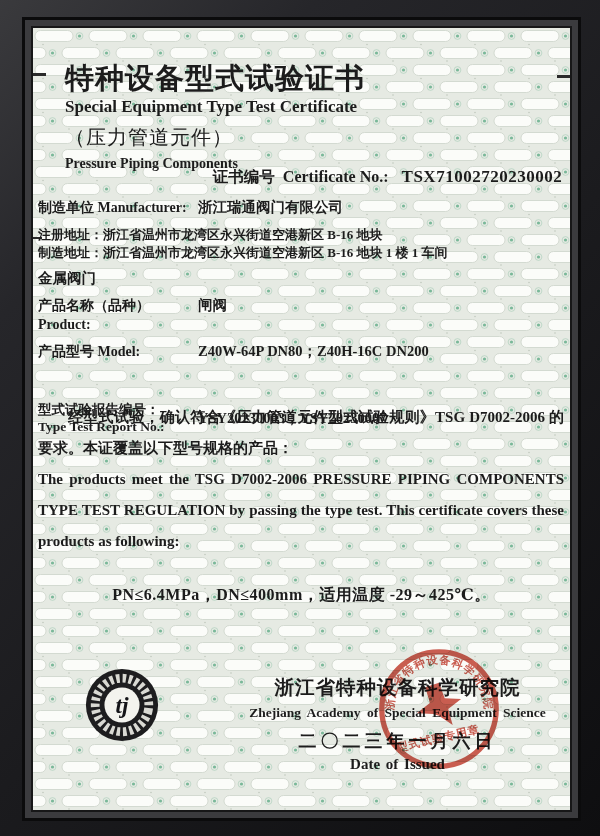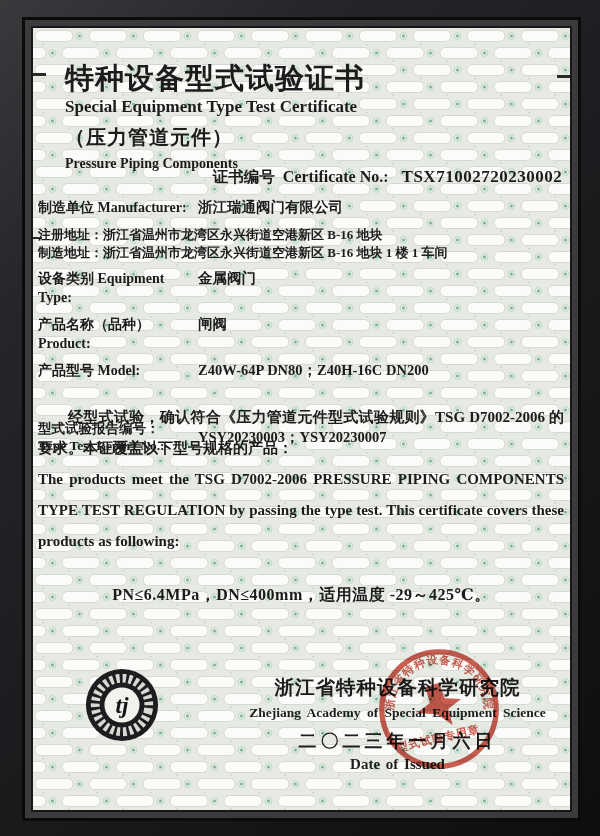--- a/index.html
+++ b/index.html
@@ -22,21 +22,21 @@
       inset -3px 0 8px rgba(0,0,0,0.22);
     color:#1c1c1c;
   }
   .paper-bg { position:absolute; inset:0; width:100%; height:100%; }
   .layer { position:absolute; }
   .reg-mark { position:absolute; background:#2a2a2a; height:2.5px; }
 
   .header { left:0; right:0; top:34px; text-align:left; padding-left:32px; }
   .title-zh { font-size:29px; font-weight:bold; letter-spacing:1px; line-height:32px; }
   .title-en { font-size:17px; font-weight:bold; margin-top:3px; }
-  .subtitle-zh { font-size:20px; font-weight:bold; margin-top:7px; letter-spacing:1px; }
+  .subtitle-zh { font-size:20px; font-weight:normal; margin-top:7px; letter-spacing:1px; }
   .subtitle-en { font-size:14px; font-weight:bold; margin-top:5px; }
 
   .cert-line { left:0; right:0; top:139px; text-align:center; padding-left:172px; white-space:nowrap; }
   .cert-label-zh { font-size:15.5px; font-weight:bold; }
   .cert-label-en { font-size:16px; font-weight:bold; margin-left:4px; }
   .cert-no { font-size:17px; font-weight:bold; margin-left:9px; letter-spacing:0.5px; }
 
   .fields { left:5px; right:8px; top:170px; }
   .field-row { display:flex; align-items:flex-start; }
   .field-label { flex:0 0 160px; font-size:14px; font-weight:bold; line-height:19px; }
@@ -114,21 +114,20 @@
       </div>
 
       <div class="field-row row-address">
         <div class="field-value">
           <div>注册地址：浙江省温州市龙湾区永兴街道空港新区 B-16 地块</div>
           <div>制造地址：浙江省温州市龙湾区永兴街道空港新区 B-16 地块 1 楼 1 车间</div>
         </div>
       </div>
 
       <div class="field-row row-equipment">
-        <div class="field-label">设备类别 Equipment Type:</div>
         <div class="field-value">金属阀门</div>
       </div>
 
       <div class="field-row row-product">
         <div class="field-label">产品名称（品种）Product:</div>
         <div class="field-value">闸阀</div>
       </div>
 
       <div class="field-row row-model">
         <div class="field-label">产品型号 Model:</div>

